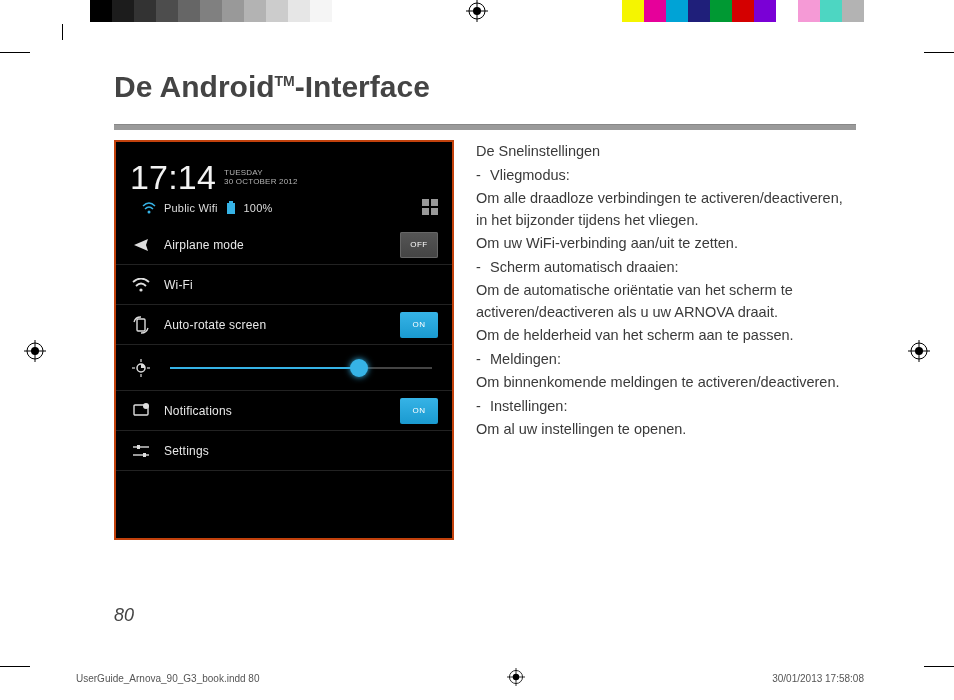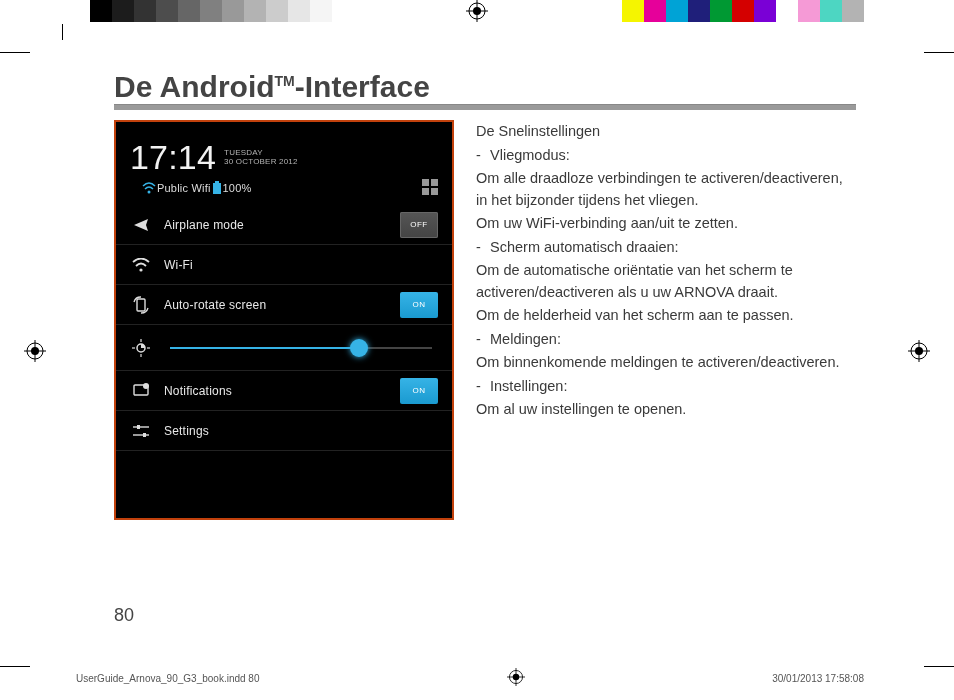--- a/index.html
+++ b/index.html
@@ -11,54 +11,54 @@
   .colorbar.right { right: 90px; }
   .swatch { width: 22px; height: 22px; }
   .reg { position: absolute; width: 22px; height: 22px; }
   .reg svg { display:block; }
 
   
   .cropline-h { position:absolute; height:1px; background:#000; width:30px; }
   .cropline-v { position:absolute; width:1px; background:#000; height:30px; }
 
   .page { position:absolute; left:90px; top:60px; width:790px; height:560px; }
-  .title { font-size:30px; font-weight:bold; color:#444; margin:10px 0 0 24px; }
+  .title { font-size:30px; font-weight:bold; color:#444; margin:10px 0 20px 24px; }
   .title sup { font-size:14px; vertical-align: super; }
   .rule { height:6px; background:#9a9a9a; border-top:1px solid #888; margin:0 24px 10px 24px; }
 
   .body { display:flex; padding:0 24px; gap:22px; }
 
   
   .phone { width:340px; height:400px; border:2px solid #c2410c; background:#000; position:relative; color:#eee; font-family:"Segoe UI",Arial,sans-serif; letter-spacing:.2px; overflow:hidden;}
   .sysbar { height:8px; }
   .clockrow { display:flex; align-items:center; padding:8px 14px 2px 14px; }
   .clock { font-size:34px; font-weight:300; color:#f2f2f2; margin-right:8px;}
   .daterow { font-size:8px; color:#b3b3b3; line-height:1.1; }
-  .statusrow { display:flex; align-items:center; gap:1px; padding:0 14px 8px 26px; font-size:11px; color:#ddd; }
+  .statusrow { display:flex; align-items:center; gap:8px; padding:0 14px 8px 26px; font-size:11px; color:#ddd; }
   .statusrow .wifi-ic, .statusrow .batt-ic { display:inline-flex; }
   .setting-ic { margin-left:auto; }
   .list { }
   .row { display:flex; align-items:center; height:40px; padding:0 14px; border-bottom:1px solid #222; font-size:12px; color:#e8e8e8; position:relative;}
   .row .ic { width:22px; height:22px; margin-right:12px; display:flex; align-items:center; justify-content:center; color:#d8d8d8;}
   .toggle { margin-left:auto; width:38px; height:26px; border-radius:2px; font-size:8px; display:flex; align-items:center; justify-content:center; color:#fff; letter-spacing:.5px;}
   .toggle.off { background: linear-gradient(#555,#444); box-shadow:inset 0 0 0 1px #666;}
   .toggle.on  { background: linear-gradient(#36b3e6,#1a9ad0); }
   .slider { position:relative; flex:1; height:8px; margin-left:6px; margin-right:6px; }
   .slider .track { position:absolute; top:3px; left:0; right:0; height:2px; background:#444;}
   .slider .fill  { position:absolute; top:3px; left:0; height:2px; background:#36b3e6;}
   .slider .knob { position:absolute; top:-5px; width:18px; height:18px; border-radius:50%; background:#36b3e6; box-shadow:0 0 6px #36b3e6;}
   .row.bright { height:46px; }
 
   
   .text { flex:1; font-size:14.5px; line-height:1.55; color:#3a3a3a; }
   .text .h { color:#3a3a3a; }
   .text .item { margin-top:2px;}
   .text .dash { display:inline-block; width:10px;}
 
-  .pagenum { position:absolute; left:24px; bottom:-6px; font-size:18px; color:#444;}
+  .pagenum { position:absolute; left:24px; bottom:-6px; font-size:18px; color:#444;font-style:italic;}
   .footer { position:absolute; left:76px; right:90px; bottom:12px; display:flex; align-items:center; font-size:10px; color:#555;}
   .footer .reg2 { margin:0 auto; }
 </style>
 </head>
 <body>
 
 <div class="colorbar left" id="cbL">
     <div class="swatch" style="background: rgb(0, 0, 0);"></div>
     <div class="swatch" style="background: rgb(28, 28, 28);"></div>
     <div class="swatch" style="background: rgb(51, 51, 51);"></div>

